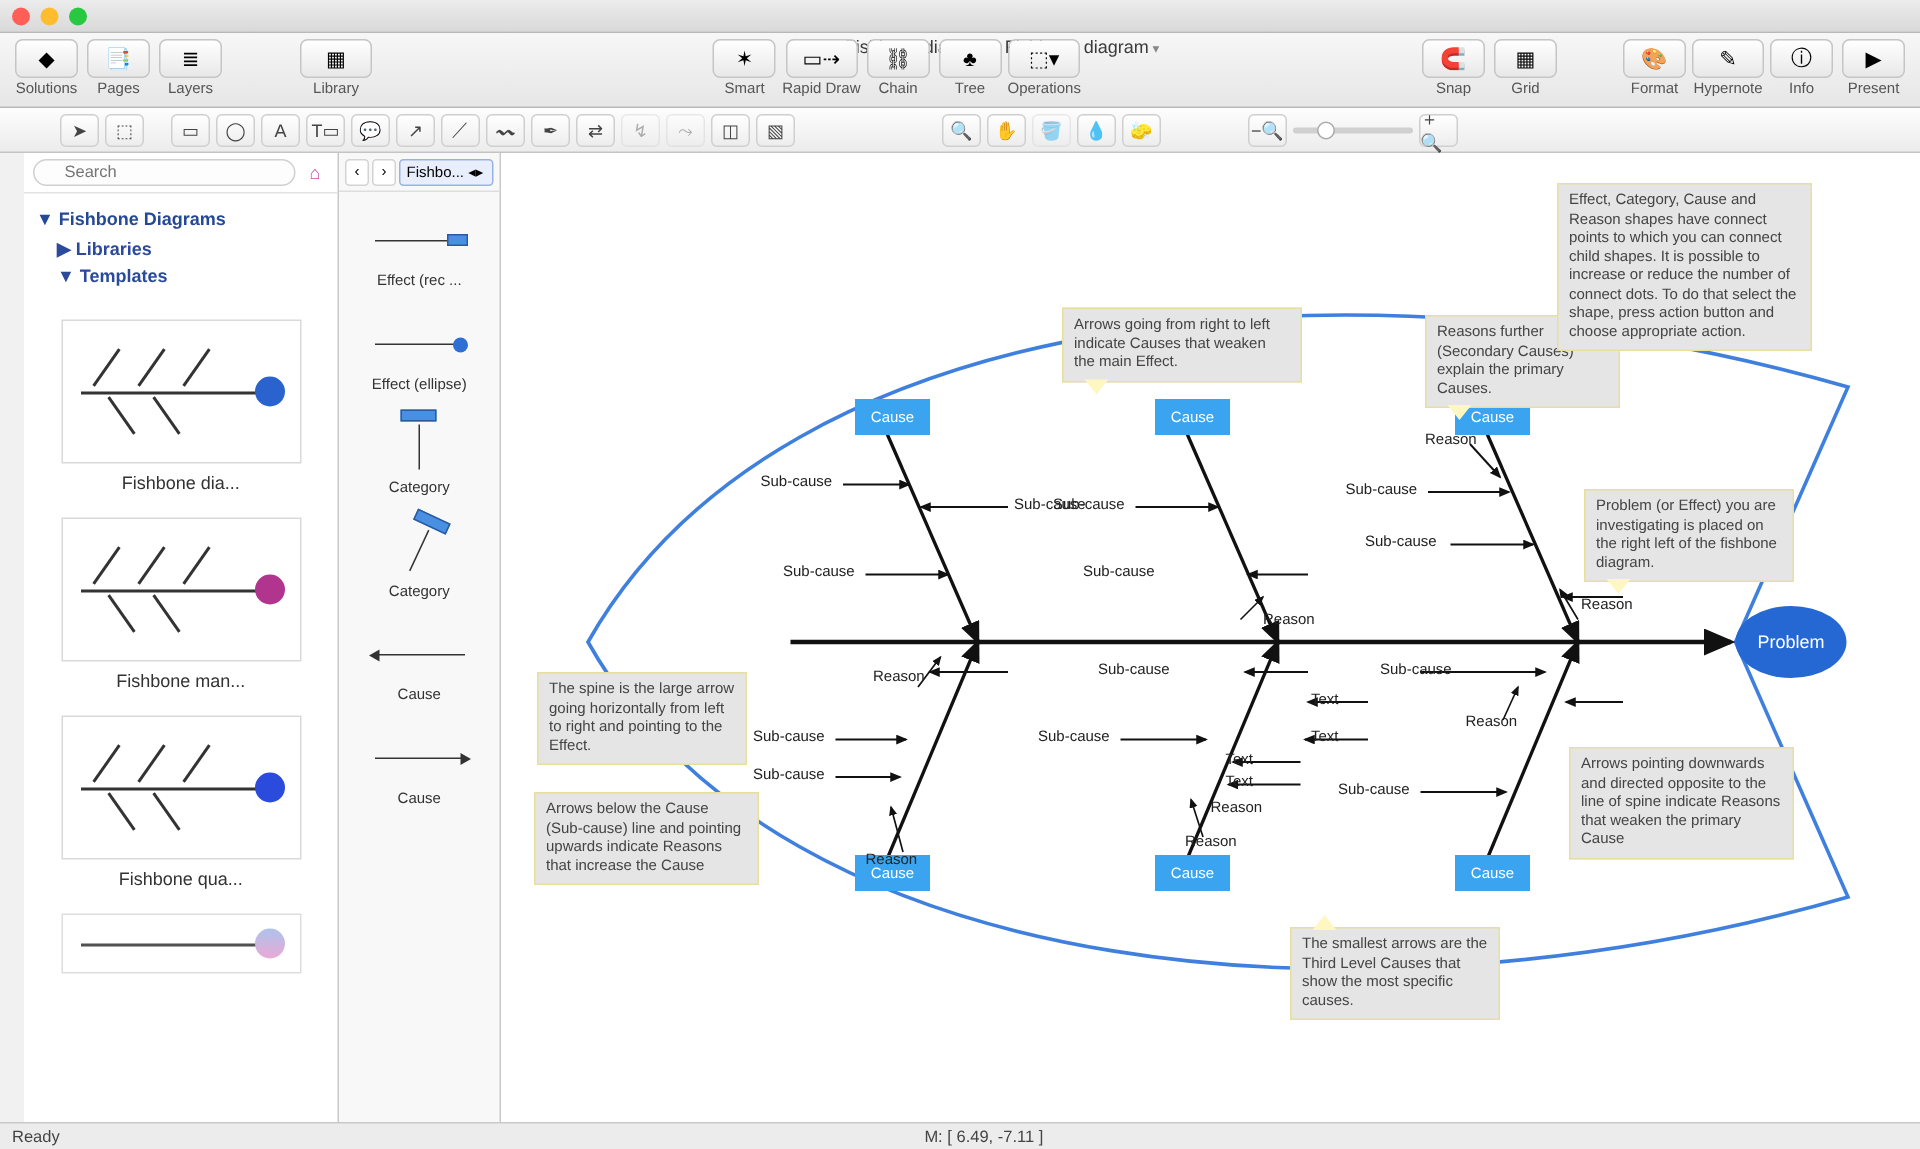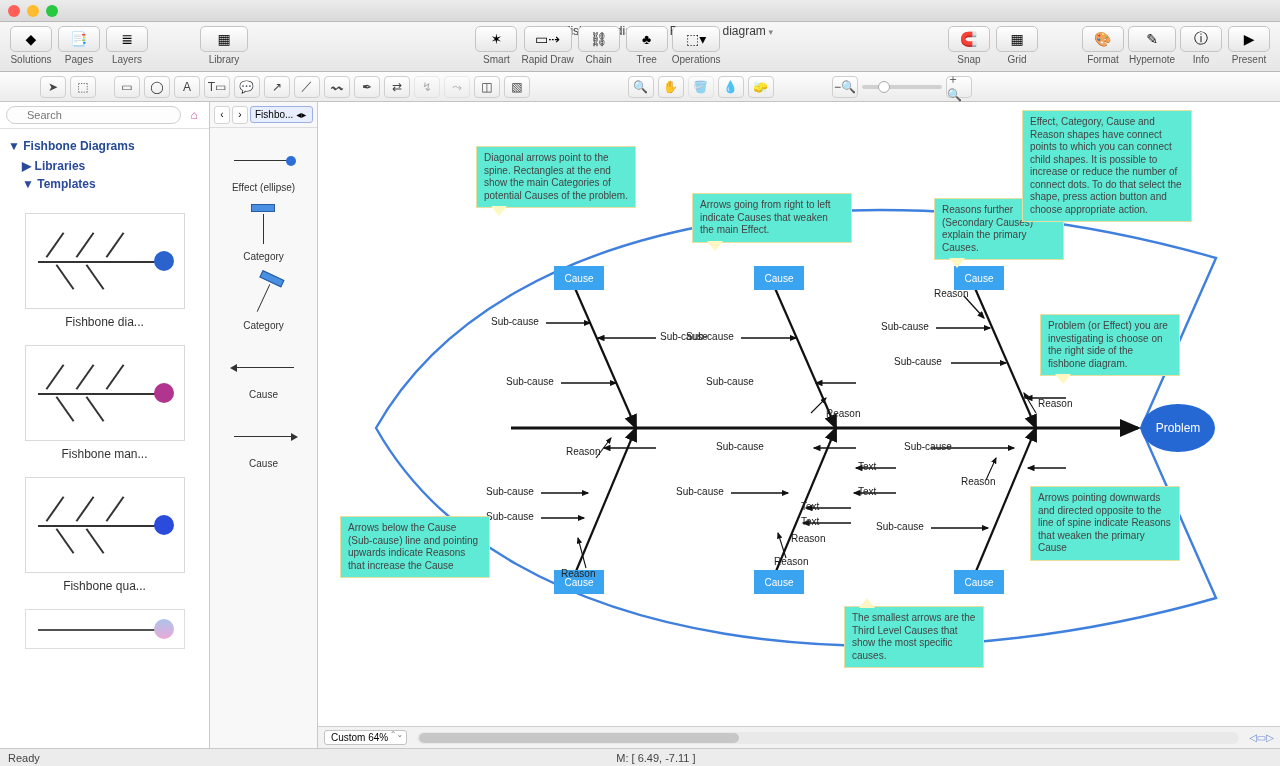--- a/index.html
+++ b/index.html
@@ -21,21 +21,21 @@
   .tb-spacer { flex:1; }
   
   .toolstrip { height:30px; background:linear-gradient(#fdfdfd,#ececec); border-bottom:1px solid #c4c4c4; display:flex; align-items:center; padding:0 6px; gap:4px; }
   .ts-btn { width:26px; height:22px; border:1px solid #cfcfcf; border-radius:4px; background:linear-gradient(#fff,#ededed); display:flex; align-items:center; justify-content:center; font-size:12px; color:#444; }
   .ts-sep { width:10px; }
   .ts-slider { width:80px; height:4px; background:#d0d0d0; border-radius:2px; position:relative; }
   .ts-slider .knob { position:absolute; left:16px; top:-4px; width:12px; height:12px; border-radius:6px; background:#fff; border:1px solid #aaa; }
   
   .main { display:flex; height:calc(100% - 22px - 50px - 30px - 18px); }
   
-  .sidebar { width:210px; background:#ffffff; border-right:1px solid #c9c9c9; display:flex; flex-direction:column; }
+  .sidebar { width:210px; background:#ffffff; border-right:1px solid #c9c9c9; display:flex; flex-direction:column;margin-left:16px; }
   .sb-search { display:flex; align-items:center; gap:4px; padding:4px 6px; border-bottom:1px solid #e2e2e2; }
   .sb-search input { flex:1; border:1px solid #d0d0d0; border-radius:10px; padding:2px 8px 2px 20px; font-size:11px; background:#fdfdfd; }
   .sb-home { width:18px; height:18px; display:flex; align-items:center; justify-content:center; color:#c74fa9; font-size:12px; }
   .sb-tree { padding:6px 8px; font-size:12px; color:#2b4a9b; }
   .sb-tree .hdr { font-weight:600; color:#254a95; margin:4px 0; }
   .sb-tree .item { padding:2px 0 2px 14px; }
   .sb-tree .item.bold { font-weight:700; }
   .sb-templates { flex:1; overflow:hidden; padding:4px 10px; }
   .tmpl { margin:10px 0 16px; text-align:center; }
   .tmpl-thumb { width:160px; height:96px; border:1px solid #d9d9d9; background:#fff; margin:0 auto 6px; position:relative; }
@@ -56,21 +56,21 @@
   .sp-item .shp { width:72px; height:32px; margin:0 auto 6px; display:flex; align-items:center; justify-content:center; }
   .sp-item .shp .rectsm { width:14px; height:8px; background:#4a90e2; border:1px solid #2a5aa0; }
   .sp-item .shp .lineh { width:60px; height:1px; background:#333; position:relative; }
   .sp-item .shp .ball { width:10px; height:10px; border-radius:5px; background:#2e6fd6; position:absolute; right:-2px; top:-4px; }
   .sp-item .lbl { font-size:10px; color:#333; }
   
   .canvaswrap { flex:1; display:flex; flex-direction:column; background:#ffffff; position:relative; }
   .canvas { flex:1; position:relative; overflow:hidden; background:#ffffff; }
   .fishbody { position:absolute; left:18px; top:36px; width:920px; height:574px; }
   
-  .note { position:absolute; background:#5eead4; border:1px solid #e8de9e; padding:5px 7px; font-size:10px; color:#444; line-height:1.25; max-width:170px; }
+  .note { position:absolute; background:#e5e5e5; border:1px solid #e8de9e; padding:5px 7px; font-size:10px; color:#444; line-height:1.25; max-width:170px;margin-top:12px; }
   .note.tail-b::after, .note.tail-t::after { content:""; position:absolute; width:0; height:0; }
   .note.tail-b::after { left:14px; bottom:-9px; border-left:8px solid transparent; border-right:8px solid transparent; border-top:10px solid #fff7c2; }
   .note.tail-t::after { left:14px; top:-9px; border-left:8px solid transparent; border-right:8px solid transparent; border-bottom:10px solid #fff7c2; }
   .causebox { position:absolute; width:50px; height:24px; background:#3aa4f0; color:#fff; font-size:10px; display:flex; align-items:center; justify-content:center; }
   .problem { position:absolute; width:74px; height:48px; border-radius:50%; background:#2668d3; color:#fff; font-size:12px; display:flex; align-items:center; justify-content:center; }
   .lbltxt { position:absolute; font-size:10px; color:#222; white-space:nowrap; }
   .canvas-footer { height:22px; border-top:1px solid #cfcfcf; display:flex; align-items:center; padding:0 6px; gap:10px; background:#f2f2f2; }
   .zoomsel { border:1px solid #c3c3c3; border-radius:3px; padding:1px 18px 1px 6px; font-size:10px; background:#fff; position:relative; }
   .zoomsel::after { content:"⌃⌄"; position:absolute; right:3px; top:0; font-size:8px; line-height:8px; color:#777; }
   .hscroll { flex:1; height:12px; background:#e9e9e9; border-radius:6px; position:relative; }
@@ -272,20 +272,28 @@
   <div class="shapepanel">
     <div class="sp-nav">
       <div class="navbtn">‹</div>
       <div class="navbtn">›</div>
       <div class="bc"><span>Fishbo...</span> ◂▸</div>
     </div>
     <div class="sp-list">
       <div class="sp-item">
         <div class="shp">
             <div class="lineh">
+              <span class="rectsm" style="position:absolute;right:-2px;top:-4px"></span>
+            </div>
+          </div>
+        <div class="lbl">Effect (rec ...</div>
+      </div>
+      <div class="sp-item">
+        <div class="shp">
+            <div class="lineh">
               <span class="ball"></span>
             </div>
           </div>
         <div class="lbl">Effect (ellipse)</div>
       </div>
       <div class="sp-item">
         <div class="shp">
             <div style="width:1px;height:30px;background:#333;position:relative">
               <span class="rectsm" style="position:absolute;left:-12px;top:-10px;width:24px"></span>
             </div>
@@ -427,37 +435,30 @@
         <div class="lbltxt" style="left:438px; top:418px">Reason</div>
         <div class="lbltxt" style="left:465px; top:363px">Text</div>
         <div class="lbltxt" style="left:465px; top:378px">Text</div>
         <div class="lbltxt" style="left:522px; top:323px">Text</div>
         <div class="lbltxt" style="left:522px; top:348px">Text</div>
         <div class="lbltxt" style="left:455px; top:395px">Reason</div>
         <div class="lbltxt" style="left:568px; top:303px">Sub-cause</div>
         <div class="lbltxt" style="left:540px; top:383px">Sub-cause</div>
         <div class="lbltxt" style="left:625px; top:338px">Reason</div>
 
-        <div class="note tail-b" style="left:140px; top:8px; width:160px">Diagonal arrows point to the spine. Rectangles at the end show the main Categories of potential Causes of the problem.</div>
         <div class="note tail-b" style="left:356px; top:55px; width:160px">Arrows going from right to left indicate Causes that weaken the main Effect.</div>
         <div class="note tail-b" style="left:598px; top:60px; width:130px">Reasons further (Secondary Causes) explain the primary Causes.</div>
         <div class="note" style="left:686px; top:-28px; width:190px">Effect, Category, Cause and Reason shapes have connect points to which you can connect child shapes. It is possible to increase or reduce the number of connect dots. To do that select the shape, press action button and choose appropriate action.</div>
-        <div class="note tail-b" style="left:704px; top:176px; width:140px">Problem (or Effect) you are investigating is choose on the right side of the fishbone diagram.</div>
+        <div class="note tail-b" style="left:704px; top:176px; width:140px">Problem (or Effect) you are investigating is placed on the right left of the fishbone diagram.</div>
+        <div class="note" style="left:6px; top:298px; width:140px">The spine is the large arrow going horizontally from left to right and pointing to the Effect.</div>
         <div class="note" style="left:4px; top:378px; width:150px">Arrows below the Cause (Sub-cause) line and pointing upwards indicate Reasons that increase the Cause</div>
         <div class="note tail-t" style="left:508px; top:468px; width:140px">The smallest arrows are the Third Level Causes that show the most specific causes.</div>
         <div class="note" style="left:694px; top:348px; width:150px">Arrows pointing downwards and directed opposite to the line of spine indicate Reasons that weaken the primary Cause</div>
       </div>
     </div>
 
-    <div class="canvas-footer">
-      <div class="zoomsel">Custom 64%</div>
-      <div class="hscroll">
-          <div class="thumb"></div>
-        </div>
-      <div style="font-size:10px;color:#6d8dd1">◁▭▷</div>
-    </div>
   </div>
 </div>
 
 <div class="statusbar">
   <span>Ready</span>
   <span class="mid">M: [ 6.49, -7.11 ]</span>
 </div>
 
 </body></html>

